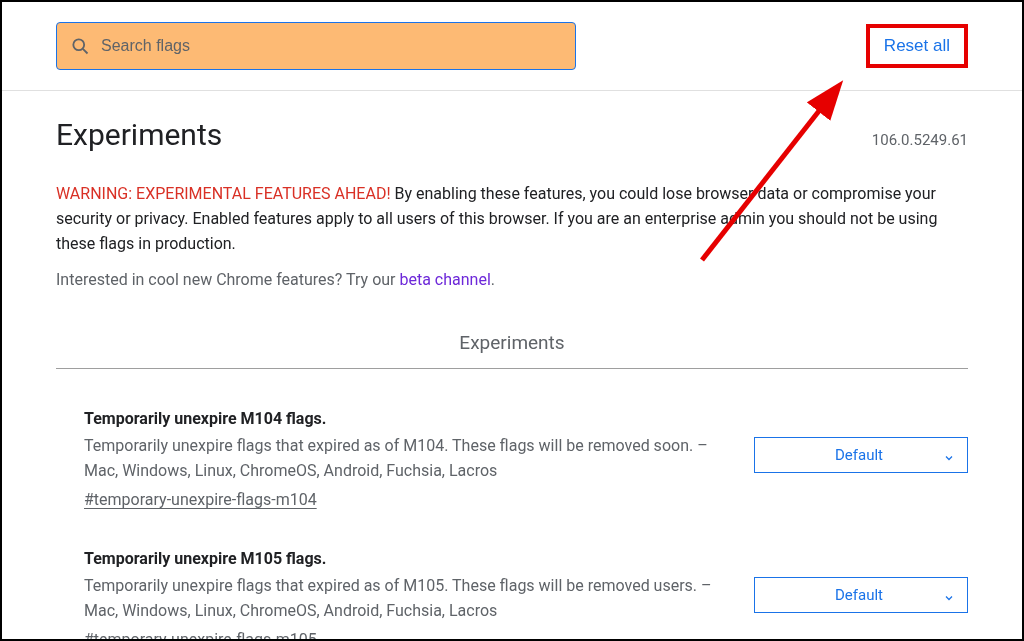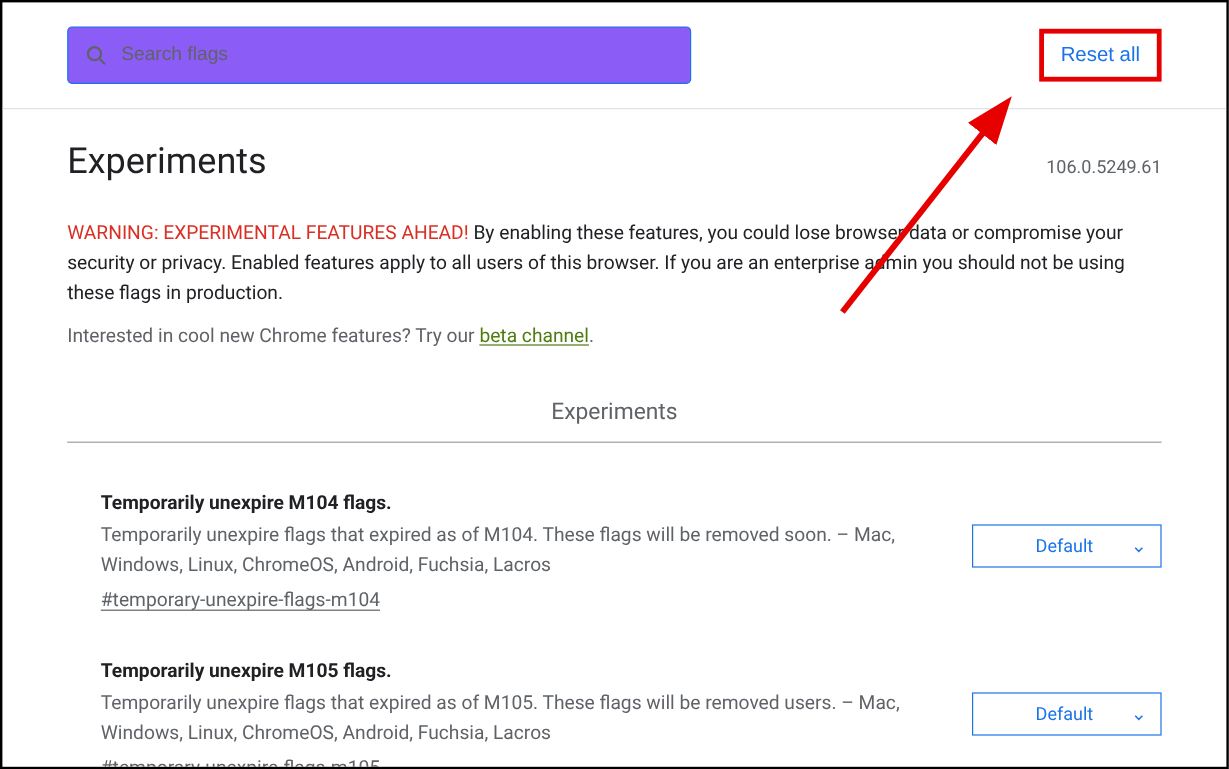--- a/index.html
+++ b/index.html
@@ -34,21 +34,21 @@
       transform: translateY(-50%);
       width: 20px;
       height: 20px;
       color: #5f6368;
     }
     .search-input {
       width: 100%;
       height: 48px;
       border: 1px solid #1a73e8;
       border-radius: 4px;
-      background: #8b5cf6;
+      background: #fdba74;
       padding: 0 14px 0 44px;
       font-size: 16px;
       color: #202124;
       outline: none;
     }
     .search-input::placeholder {
       color: #5f6368;
     }
     .reset-btn-wrap {
       border: 4px solid #e60000;
@@ -90,22 +90,21 @@
     }
     .warning-prefix {
       color: #d93025;
     }
     .beta-line {
       font-size: 16px;
       color: #5f6368;
       margin-bottom: 30px;
     }
     .beta-link {
-      color: #4d7c0f;
-      text-decoration: underline;
+      color: #6d28d9;
       text-underline-offset: 2px;
       cursor: pointer;
     }
     .tabs {
       display: flex;
       border-bottom: 1px solid #9e9e9e;
     }
     .tab {
       flex: 1;
       text-align: center;
@@ -145,21 +144,21 @@
       margin-bottom: 6px;
     }
     .flag-anchor {
       font-size: 16px;
       color: #5f6368;
       text-decoration: underline;
       text-underline-offset: 3px;
       cursor: pointer;
     }
     .flag-select {
-      width: 158px;
+      width: 214px;
       height: 36px;
       border: 1px solid #1a73e8;
       background: #fff;
       display: flex;
       align-items: center;
       justify-content: space-between;
       padding: 0 12px 0 20px;
       cursor: pointer;
       margin-top: 28px;
     }

